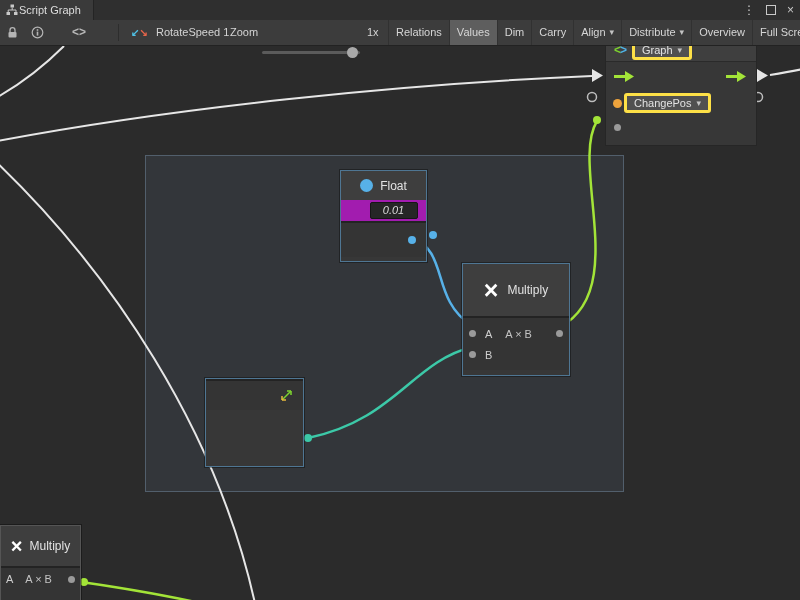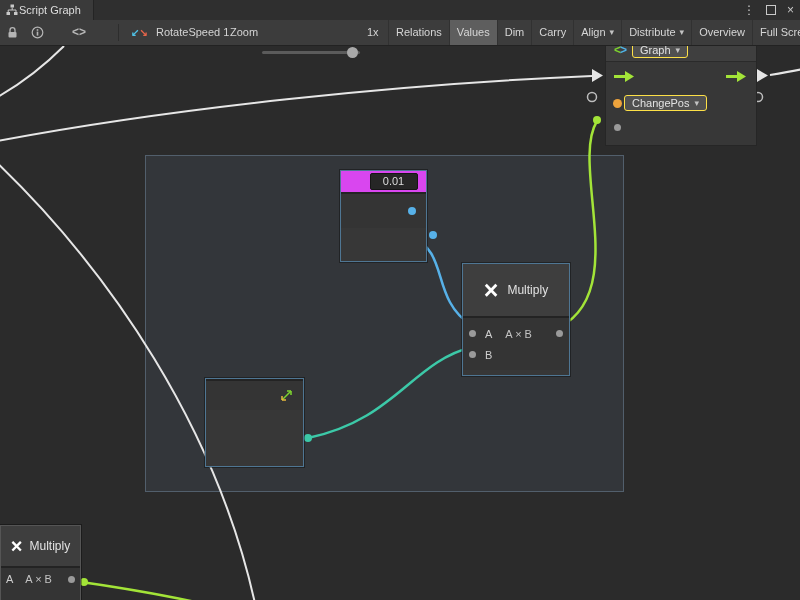--- a/index.html
+++ b/index.html
@@ -39,21 +39,21 @@
   .node{position:absolute;background:#373737;border:1px solid #4f7693;z-index:3;
         box-shadow:0 0 0 1px rgba(0,0,0,0.35);}
   .divider{height:2px;background:#232323;}
   .port-dot{width:7px;height:7px;border-radius:50%;background:#9a9a9a;display:inline-block;flex:none;}
 
   
   .float-node{left:340px;top:170px;width:85px;height:90px;}
   .float-head{height:29px;display:flex;align-items:center;justify-content:center;gap:7px;background:#3e3e3e;}
   .float-circle{width:13px;height:13px;border-radius:50%;background:#57b1e8;flex:none;}
   .node-title{font-size:12px;color:#e2e2e2;}
-  .float-valrow{height:21px;background:#d946ef;display:flex;align-items:center;justify-content:center;}
+  .float-valrow{height:21px;background:#a21caf;display:flex;align-items:center;justify-content:center;font-style:italic;}
   .float-input{width:46px;height:15px;background:#262626;border:1px solid #161616;border-radius:2px;
                color:#dcdcdc;text-align:center;line-height:15px;font-size:11px;margin-left:20px;}
   .float-body{position:relative;height:34px;background:#343434;}
   .float-out{position:absolute;right:10px;top:13px;width:8px;height:8px;border-radius:50%;background:#57b1e8;}
 
   
   .multiply-node{left:462px;top:263px;width:106px;height:111px;}
   .mult-head{height:52px;display:flex;align-items:center;justify-content:center;gap:9px;background:#3e3e3e;}
   .mult-x{font-size:25px;font-weight:bold;color:#fff;line-height:1;}
   .mult-body{background:#343434;padding-top:5px;height:47px;}
@@ -79,21 +79,21 @@
   .m2-row{height:22px;display:flex;align-items:center;padding:0 5px;gap:8px;color:#cfcfcf;}
 
   
   .graph-panel{position:absolute;left:605px;top:38px;width:150px;height:106px;background:#373737;
                border:1px solid #262626;z-index:3;}
   .gp-head{height:22px;background:#3f3f3f;display:flex;align-items:center;padding:0 8px;gap:6px;
            border-bottom:1px solid #2a2a2a;}
   .gp-code{font-weight:bold;font-size:12px;letter-spacing:-1px;}
   .gp-lt{color:#7ed32f;}
   .gp-gt{color:#4fb3e8;}
-  .dd{background:#505050;border:1px solid #fde047;border-radius:3px;padding:1px 7px;display:inline-flex;
+  .dd{background:#505050;border:3px solid #fde047;border-radius:3px;padding:1px 7px;display:inline-flex;
       align-items:center;gap:5px;color:#e2e2e2;font-size:11px;}
   .gp-flow{position:relative;height:28px;}
   .flow-arrow{position:absolute;top:8px;}
   .flow-arrow.left{left:7px;}
   .flow-arrow.right{right:9px;}
   .gp-var{position:relative;height:26px;display:flex;align-items:center;padding-left:7px;gap:2px;}
   .orange-dot{width:9px;height:9px;border-radius:50%;background:#eda33c;flex:none;}
   .gp-dotrow{height:22px;display:flex;align-items:center;padding-left:8px;}
 </style>
 </head>
@@ -121,20 +121,24 @@
     <path d="M 67 580 C 125 588, 180 597, 238 612" fill="none" stroke-width="2.5" stroke="#a3e438"></path>
     <circle cx="84" cy="582" r="4" fill="#a3e438"></circle>
 
     <polygon points="592,69 603,75.5 592,82" fill="#e6e6e6"></polygon>
     <polygon points="757,69 768,75.5 757,82" fill="#e6e6e6"></polygon>
     <circle cx="592" cy="97" r="4.5" fill="none" stroke="#bdbdbd" stroke-width="1.5"></circle>
     <circle cx="758" cy="97" r="4.5" fill="none" stroke="#bdbdbd" stroke-width="1.5"></circle>
   </svg>
 
   <div class="node float-node">
+    <div class="float-head">
+      <span class="float-circle"></span>
+      <span class="node-title">Float</span>
+    </div>
     <div class="float-valrow">
       <span class="float-input">0.01</span>
     </div>
     <div class="divider"></div>
     <div class="float-body">
       <span class="float-out"></span>
     </div>
   </div>
 
   <div class="node multiply-node">

